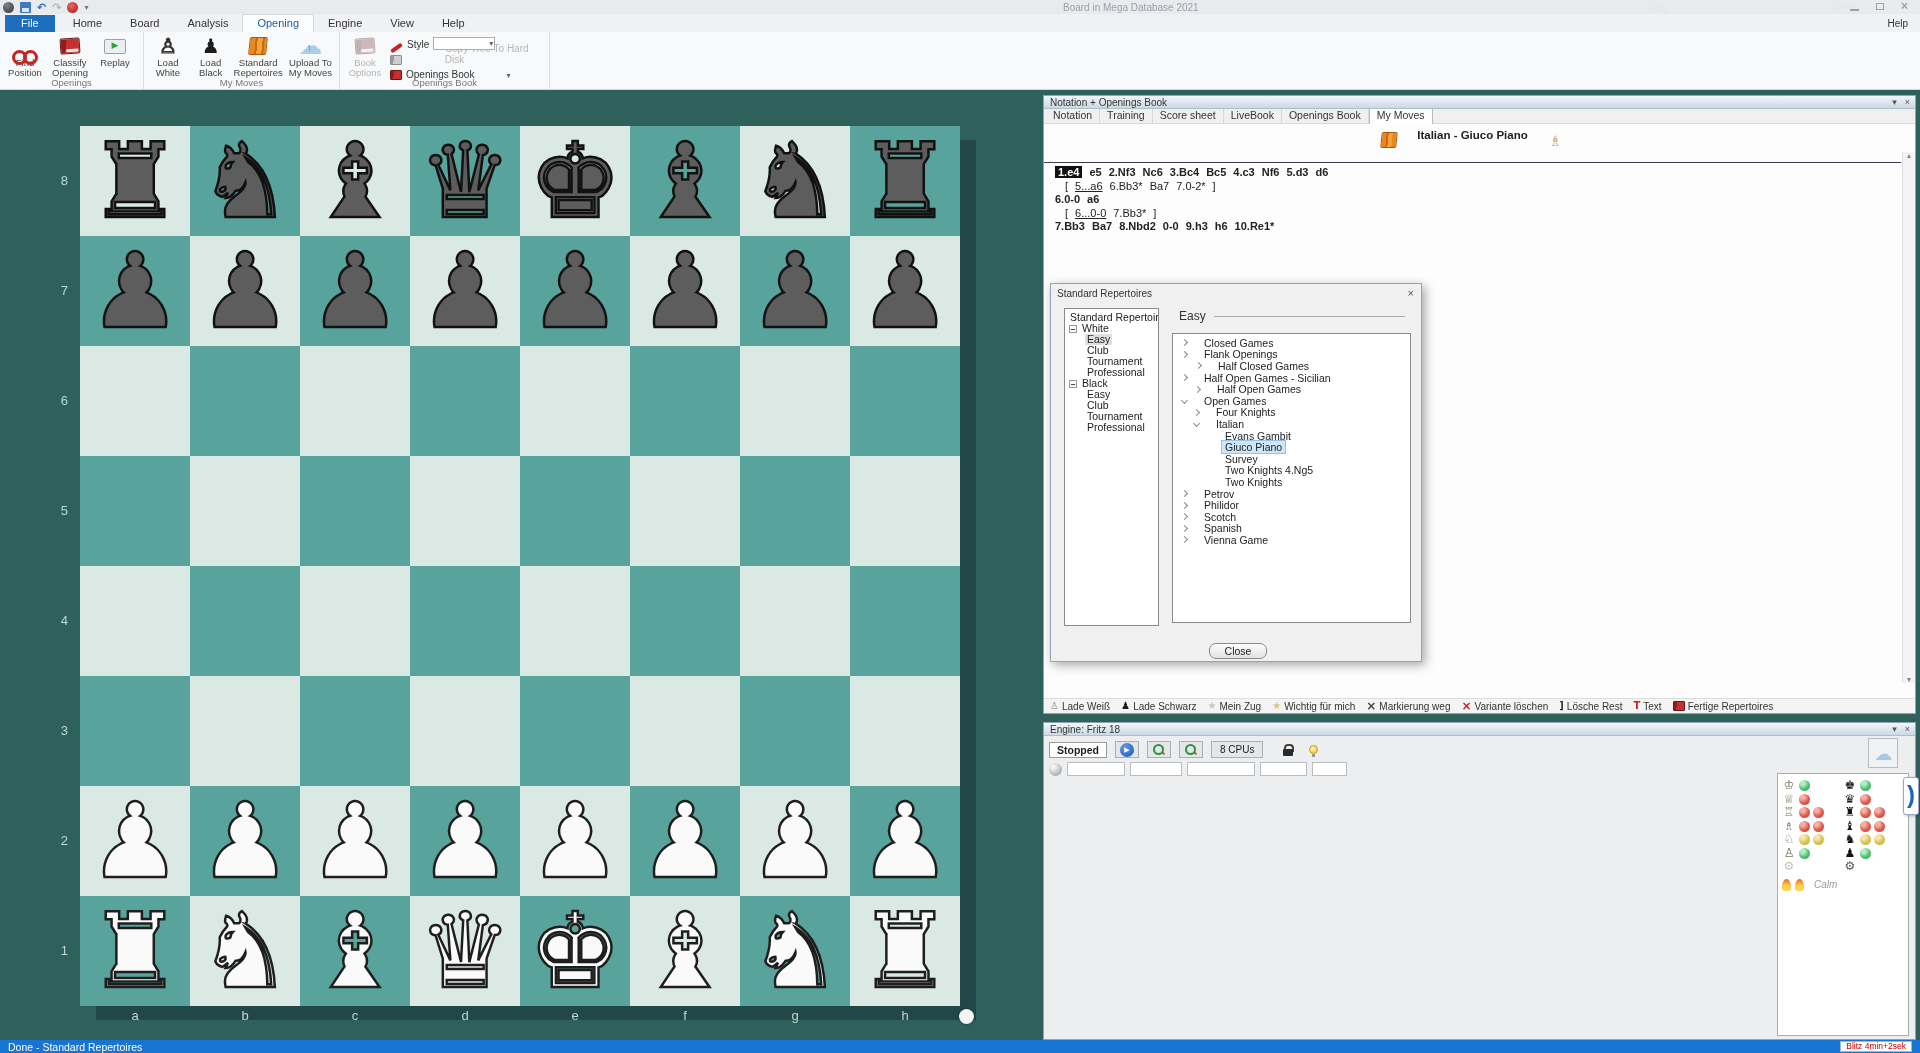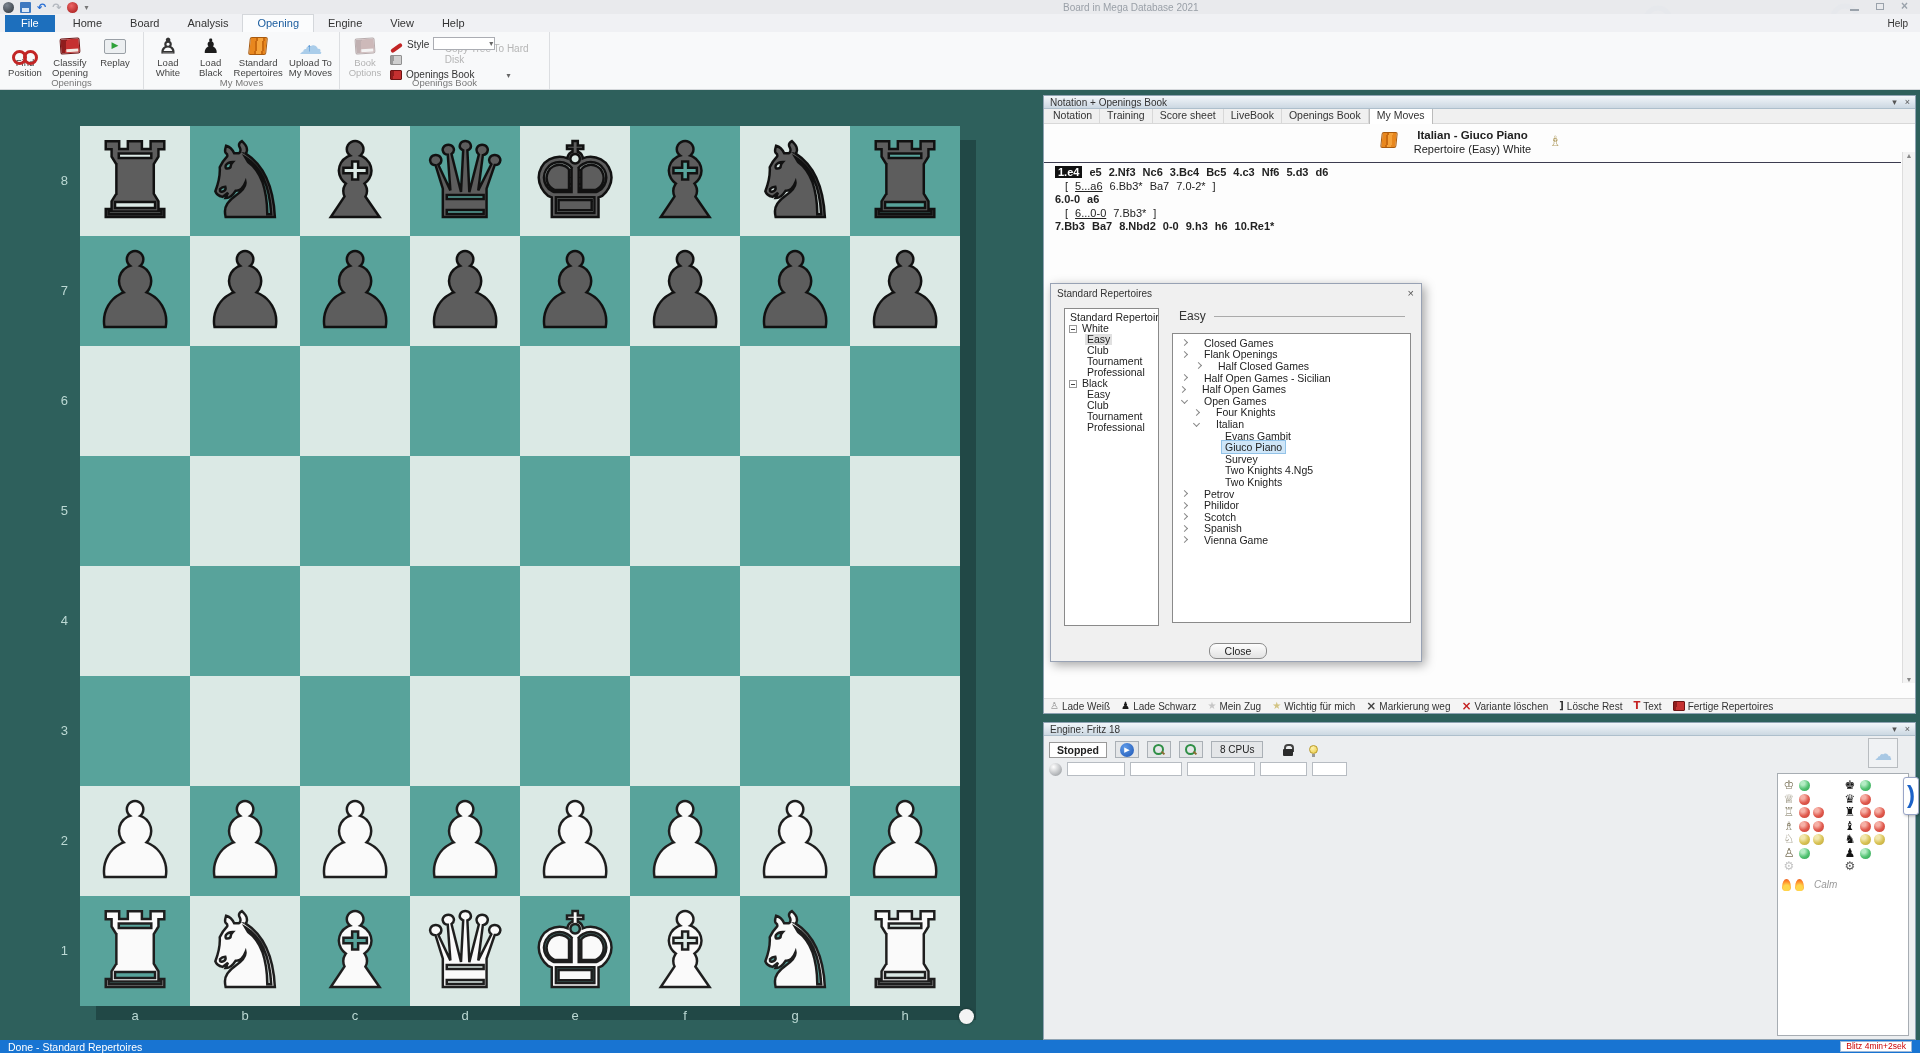--- a/index.html
+++ b/index.html
@@ -502,21 +502,20 @@
         <div class="np-tab">Training</div>
         <div class="np-tab">Score sheet</div>
         <div class="np-tab">LiveBook</div>
         <div class="np-tab">Openings Book</div>
         <div class="np-tab active">My Moves</div>
       </div>
     <div class="np-body">
       <div class="np-header">
         <span class="np-bookico"></span>
         <div class="np-h1">Italian - Giuco Piano</div>
-        <div class="np-h2">Repertoire (Easy) White</div>
         <span class="np-bishop">♗</span>
       </div>
       <div class="np-rule"></div>
       <div class="np-moves">
           <div class="nline main"><span class="tok cur">1.e4</span><span class="tok">e5</span><span class="tok">2.Nf3</span><span class="tok">Nc6</span><span class="tok">3.Bc4</span><span class="tok">Bc5</span><span class="tok">4.c3</span><span class="tok">Nf6</span><span class="tok">5.d3</span><span class="tok">d6</span></div>
           <div class="nline var"><span class="tok">[</span><span class="tok link">5...a6</span><span class="tok">6.Bb3*</span><span class="tok">Ba7</span><span class="tok">7.0-2*</span><span class="tok">]</span></div>
           <div class="nline main"><span class="tok">6.0-0</span><span class="tok">a6</span></div>
           <div class="nline var"><span class="tok">[</span><span class="tok link">6...0-0</span><span class="tok">7.Bb3*</span><span class="tok">]</span></div>
           <div class="nline main"><span class="tok">7.Bb3</span><span class="tok">Ba7</span><span class="tok">8.Nbd2</span><span class="tok">0-0</span><span class="tok">9.h3</span><span class="tok">h6</span><span class="tok">10.Re1*</span></div>
         </div>
@@ -622,21 +621,21 @@
         <div class="tr-item" style="padding-left: 23px;">
           <span class="chv r"></span>
           <span style="width: 14px; display: inline-block;"></span>
           <span class="lbl">Half Closed Games</span>
         </div>
         <div class="tr-item" style="padding-left: 9px;">
           <span class="chv r"></span>
           <span style="width: 14px; display: inline-block;"></span>
           <span class="lbl">Half Open Games - Sicilian</span>
         </div>
-        <div class="tr-item" style="padding-left: 7px;">
+        <div class="tr-item" style="padding-left: 7px; margin-left: 15px;">
           <span class="chv r"></span>
           <span style="width: 14px; display: inline-block;"></span>
           <span class="lbl">Half Open Games</span>
         </div>
         <div class="tr-item" style="padding-left: 9px;">
           <span class="chv d"></span>
           <span style="width: 14px; display: inline-block;"></span>
           <span class="lbl">Open Games</span>
         </div>
         <div class="tr-item" style="padding-left: 21px;">

